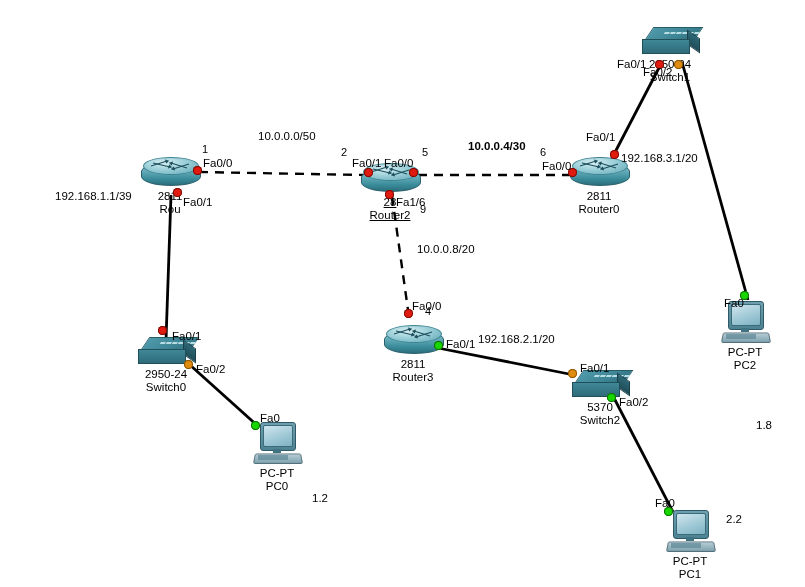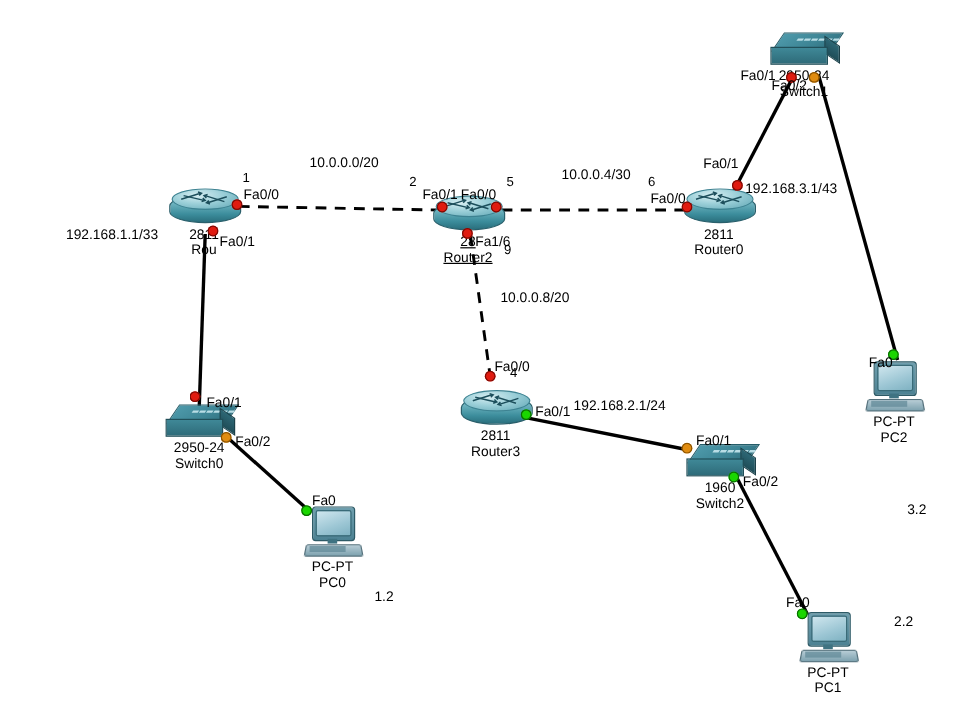--- a/index.html
+++ b/index.html
@@ -217,21 +217,21 @@
             <div class="p" style="left:26px;top:4px;"></div>
             <div class="p" style="left:32px;top:4px;"></div>
             <div class="p" style="left:38px;top:4px;"></div>
             <div class="p" style="left:44px;top:4px;"></div>
           </div>
           <div class="side"></div>
           <div class="front"></div>
         </div>
       </div>
       <div class="nodelabel" style="left: 600px; top: 401px;">
-        <div>1960</div>
+        <div>5370</div>
         <div>Switch2</div>
       </div>
       <div class="node" style="left: 252px; top: 422px;">
         <div class="pc">
           <div class="mon"></div>
           <div class="scr"></div>
           <div class="neck"></div>
           <div class="base"></div>
           <div class="kb"></div>
         </div>
@@ -305,25 +305,25 @@
       <div class="iflabel" style="left: 619px; top: 396px;">Fa0/2</div>
       <div class="iflabel" style="left: 260px; top: 412px;">Fa0</div>
       <div class="iflabel" style="left: 655px; top: 497px;">Fa0</div>
       <div class="iflabel" style="left: 724px; top: 297px;">Fa0</div>
       <div class="portnum" style="left: 202px; top: 143px;">1</div>
       <div class="portnum" style="left: 341px; top: 146px;">2</div>
       <div class="portnum" style="left: 422px; top: 146px;">5</div>
       <div class="portnum" style="left: 540px; top: 146px;">6</div>
       <div class="portnum" style="left: 420px; top: 203px;">9</div>
       <div class="portnum" style="left: 425px; top: 305px;">4</div>
-      <div class="netlabel" style="left: 55px; top: 190px;">192.168.1.1/33</div>
-      <div class="netlabel" style="left: 258px; top: 130px;">10.0.0.0/20</div>
-      <div class="netlabel" style="left: 468px; top: 140px;">10.0.0.4/30</div>
-      <div class="netlabel" style="left: 621px; top: 152px;">192.168.3.1/43</div>
+      <div class="netlabel" style="left: 55px; top: 190px;">192.168.1.1/39</div>
+      <div class="netlabel" style="left: 258px; top: 130px;">10.0.0.0/50</div>
+      <div class="netlabel" style="left: 468px; top: 140px; font-weight: bold;">10.0.0.4/30</div>
+      <div class="netlabel" style="left: 621px; top: 152px;">192.168.3.1/20</div>
       <div class="netlabel" style="left: 417px; top: 243px;">10.0.0.8/20</div>
-      <div class="netlabel" style="left: 478px; top: 333px;">192.168.2.1/24</div>
+      <div class="netlabel" style="left: 478px; top: 333px;">192.168.2.1/20</div>
       <div class="netlabel" style="left: 312px; top: 492px;">1.2</div>
-      <div class="netlabel" style="left: 726px; top: 513px; margin-left: 19px;">2.2</div>
-      <div class="netlabel" style="left: 756px; top: 419px;">3.2</div>
+      <div class="netlabel" style="left: 726px; top: 513px;">2.2</div>
+      <div class="netlabel" style="left: 756px; top: 419px;">1.8</div>
     </div>
 
   <div class="watermark" style="left: 628px; top: 580px; margin-top: 39px;">@掘金技术社区</div>
 </div>
 
 </body></html>

